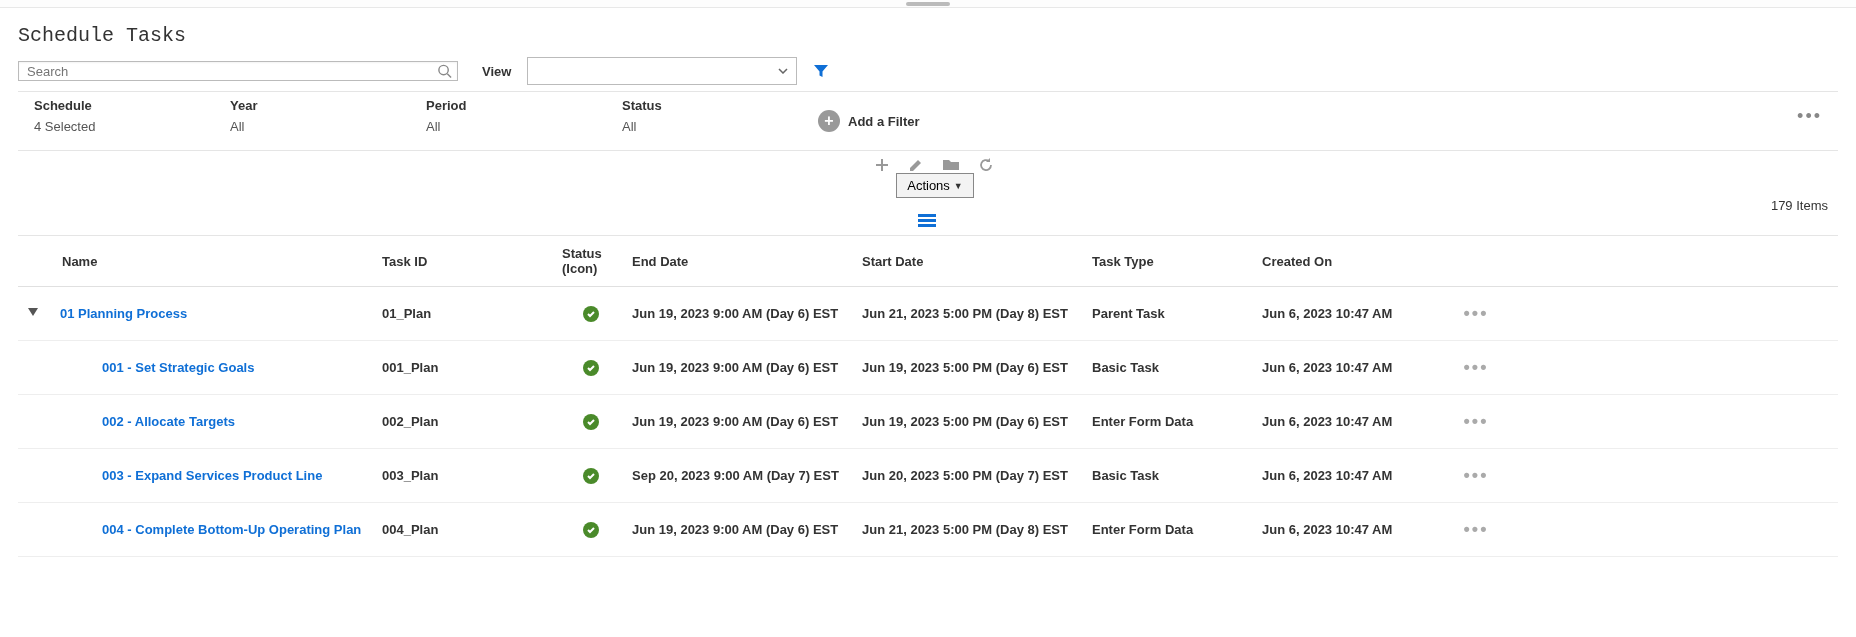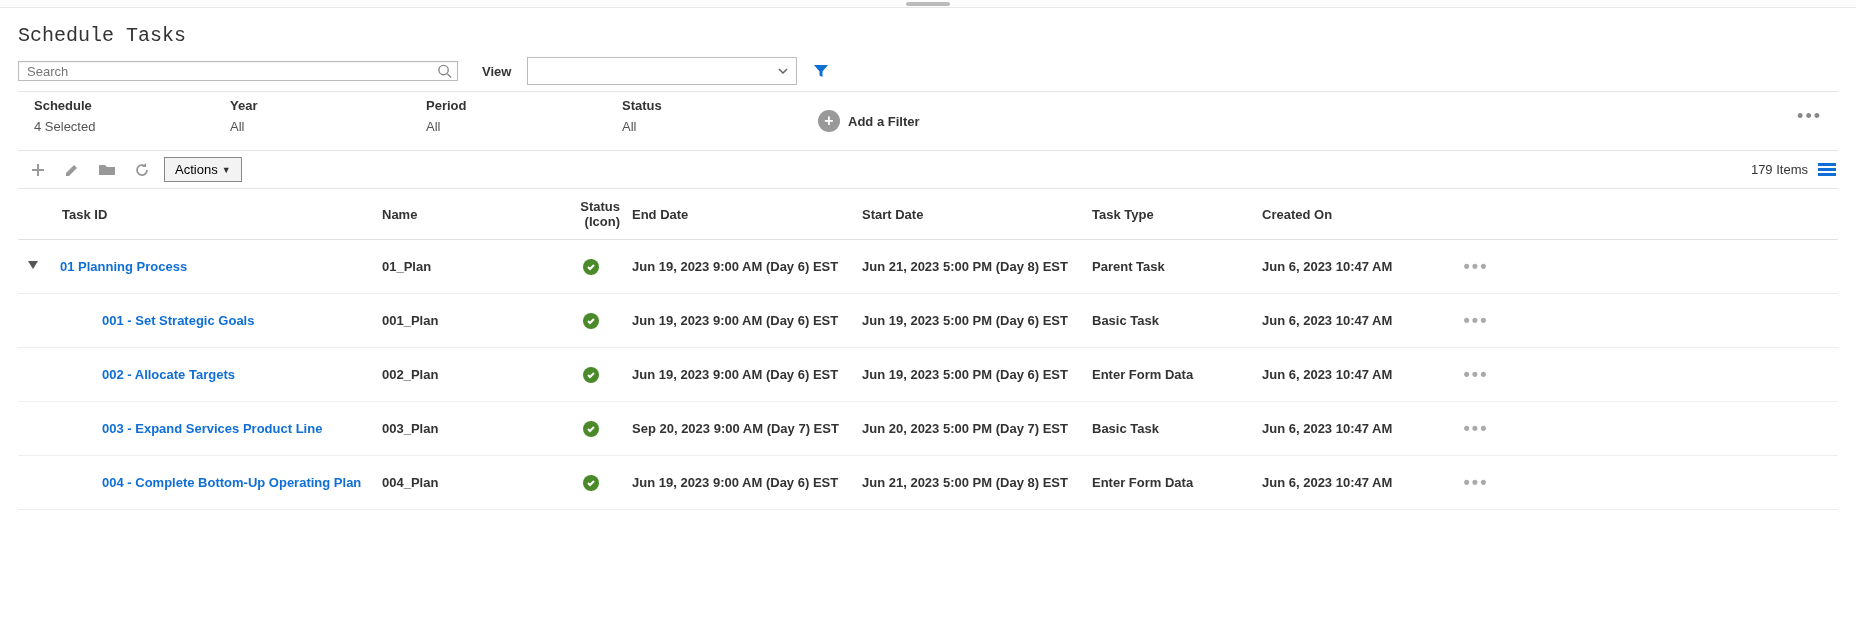--- a/index.html
+++ b/index.html
@@ -118,20 +118,21 @@
     margin-left:auto;
     padding: 8px 16px;
     color:#888;
     font-size:18px;
     letter-spacing:2px;
   }
   .toolbar-row {
     display:flex;
     align-items:center;
     padding: 6px 0;
+    flex-direction: column;
   }
   .tb-icons {
     display:flex;
     align-items:center;
     gap: 18px;
     padding-left: 12px;
   }
   .tb-icons .ico { color:#999; display:inline-flex; }
   .actions-btn {
     margin-left: 14px;
@@ -167,21 +168,21 @@
   }
   .thead {
     border-bottom:1px solid #e0e0e0;
   }
   .thead .th {
     font-weight:bold;
     font-size:13px;
     color:#333;
     padding: 10px 6px;
   }
-  .thead .th.center { text-align:right; }
+  .thead .th.center { text-align:left; }
   .trow {
     border-bottom:1px solid #eee;
     min-height: 54px;
     padding: 6px 0;
   }
   .trow .td {
     padding: 4px 6px;
     font-weight:bold;
     font-size:13px;
     color:#333;
@@ -308,22 +309,22 @@
           <rect x="0" y="1" width="18" height="3"></rect>
           <rect x="0" y="6" width="18" height="3"></rect>
           <rect x="0" y="11" width="18" height="3"></rect>
         </svg>
     </span>
   </div>
 
   <div class="table">
     <div class="thead">
       <div class="th"></div>
+      <div class="th">Name</div>
       <div class="th">Task ID</div>
-      <div class="th">Name</div>
       <div class="th center">Status (Icon)</div>
       <div class="th">End Date</div>
       <div class="th">Start Date</div>
       <div class="th">Task Type</div>
       <div class="th">Created On</div>
       <div class="th"></div>
     </div>
     <div id="rows-container">
         <div class="trow indent-0">
           <div class="td"><span class="expand-ico">

